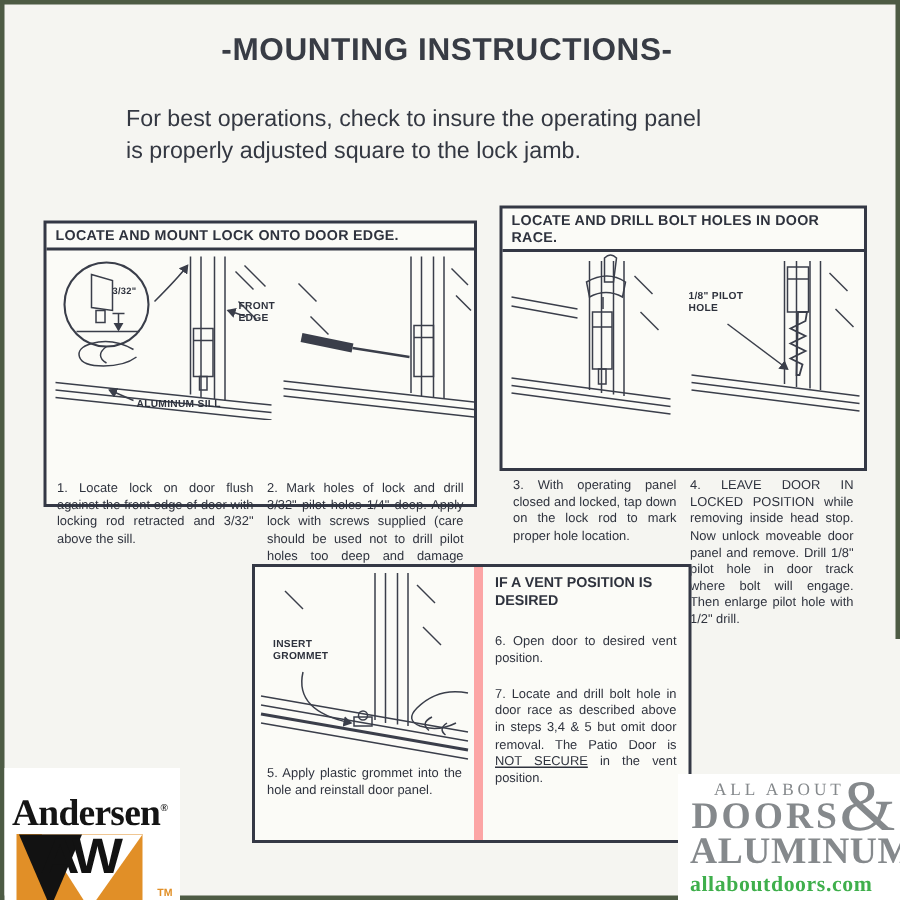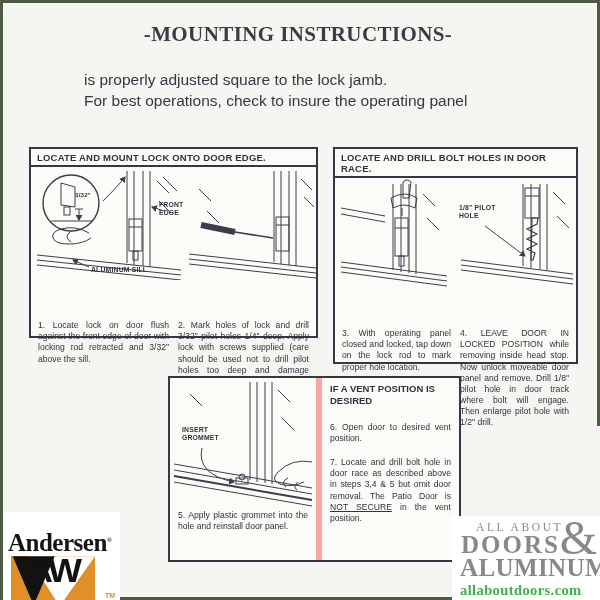--- a/index.html
+++ b/index.html
@@ -11,33 +11,33 @@
   }
   
   .edge{position:absolute;background:#4d5b44;}
   .edge.top{left:0;top:0;width:600px;height:3px;}
   .edge.left{left:0;top:0;width:3px;height:600px;}
   .edge.right{right:0;top:0;width:3px;height:426px;}
   .edge.bottom{left:0;bottom:0;width:600px;height:3px;}
 
   .title{
     position:absolute;left:0;top:22px;width:596px;text-align:center;
-    font-size:21px;font-weight:bold;letter-spacing:.4px;color:#383c45;font-family:Liberation Serif, serif;
+    font-size:21px;font-weight:bold;letter-spacing:.4px;color:#383c45;
   }
   .subtitle{
     position:absolute;left:84px;top:70px;width:450px;
     font-size:15.5px;line-height:1.34;color:#343842;
   }
 
   .panel{
     position:absolute;background:#fbfbf7;border:2px solid #343845;
     box-sizing:border-box;
   }
   .panel-a{left:29px;top:147px;width:289px;height:191px;}
-  .panel-b{left:333px;top:147px;width:245px;height:217px;}
+  .panel-b{left:333px;top:137px;width:245px;height:177px;}
   .panel-c{left:168px;top:376px;width:293px;height:186px;display:flex;}
 
   .panel-header{
     font-size:9.5px;font-weight:bold;letter-spacing:.2px;
     padding:3px 6px 2px 6px;border-bottom:2px solid #343845;color:#2e323d;
   }
   .illus{position:relative;}
   .illus svg{display:block;}
   .illus-label{
     position:absolute;font-size:6.8px;font-weight:bold;line-height:1.15;
@@ -97,22 +97,22 @@
 <body>
 
 <div class="edge top"></div>
 <div class="edge left"></div>
 <div class="edge right"></div>
 <div class="edge bottom"></div>
 
 <div class="title">-MOUNTING INSTRUCTIONS-</div>
 
 <div class="subtitle">
+  <div>For best operations, check to insure the operating panel</div>
   <div>is properly adjusted square to the lock jamb.</div>
-  <div>For best operations, check to insure the operating panel</div>
 </div>
 
 <div class="panel panel-a">
   <div class="panel-header">LOCATE AND MOUNT LOCK ONTO DOOR EDGE.</div>
   <div class="illus" style="height:113px;">
     <svg width="285" height="113" viewBox="0 0 285 113">
       <defs>
         <marker id="ah" markerWidth="7" markerHeight="7" refX="5" refY="3.5" orient="auto">
           <path d="M0,0 L6,3.5 L0,7 z" fill="#3a3e4a"></path>
         </marker>

